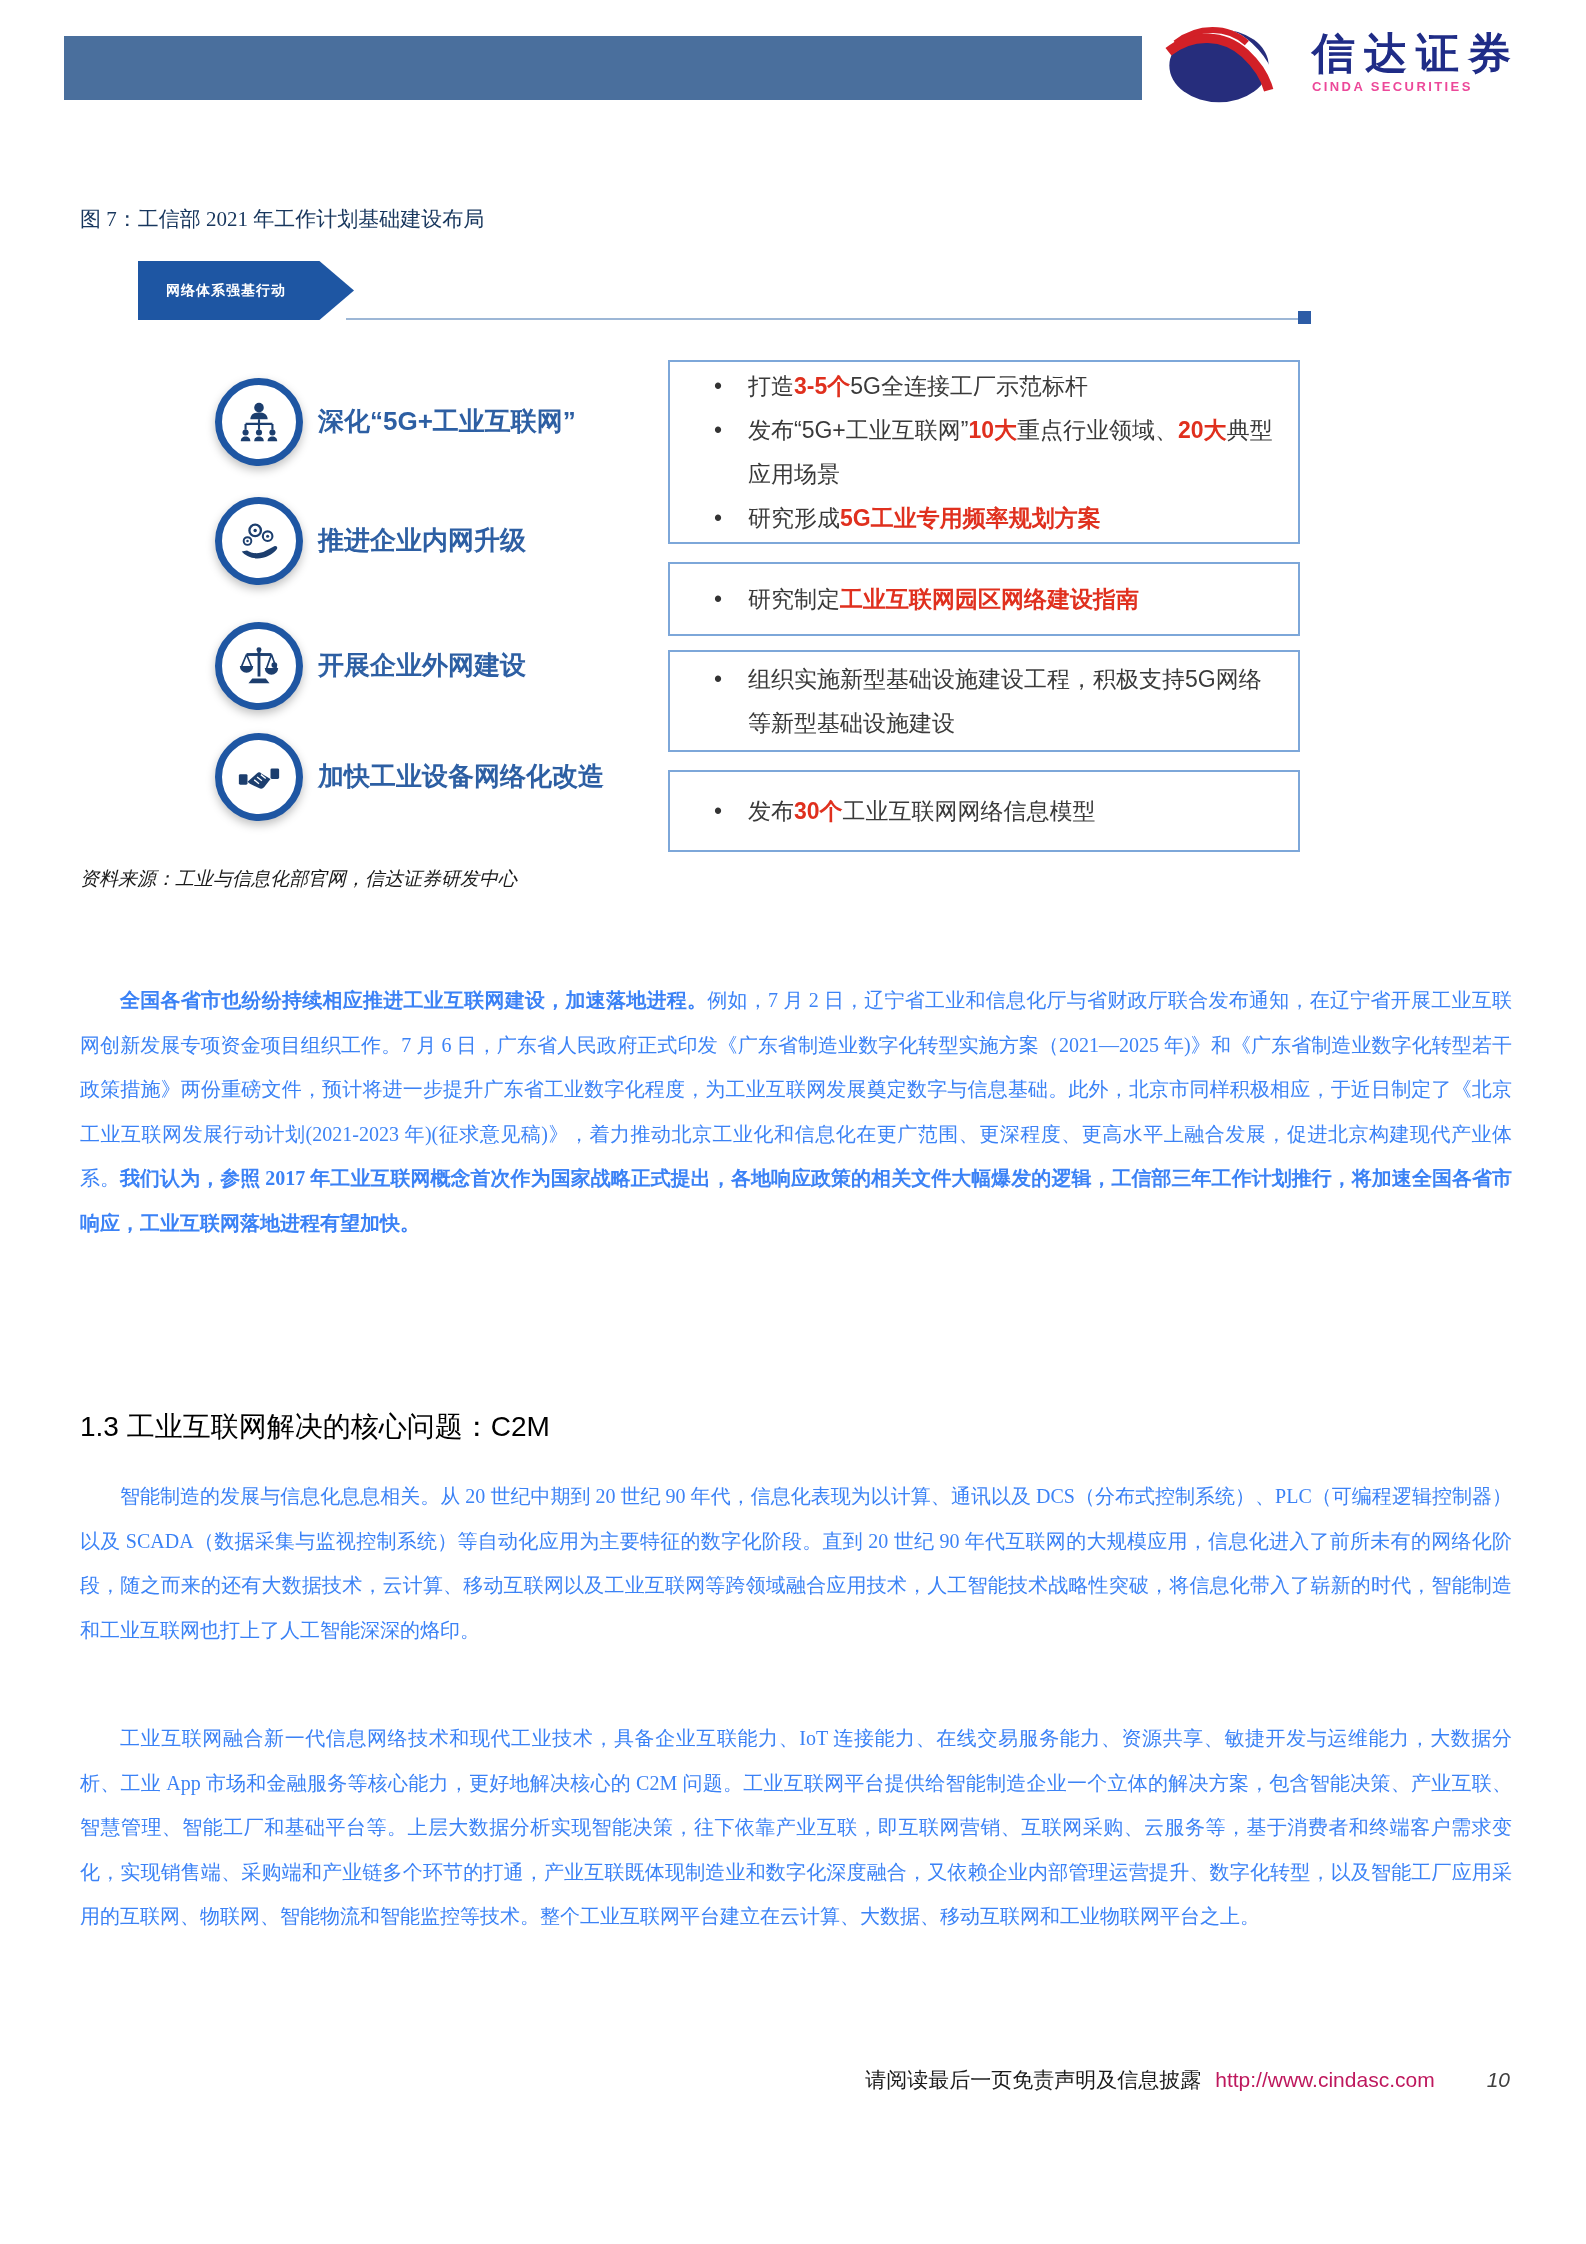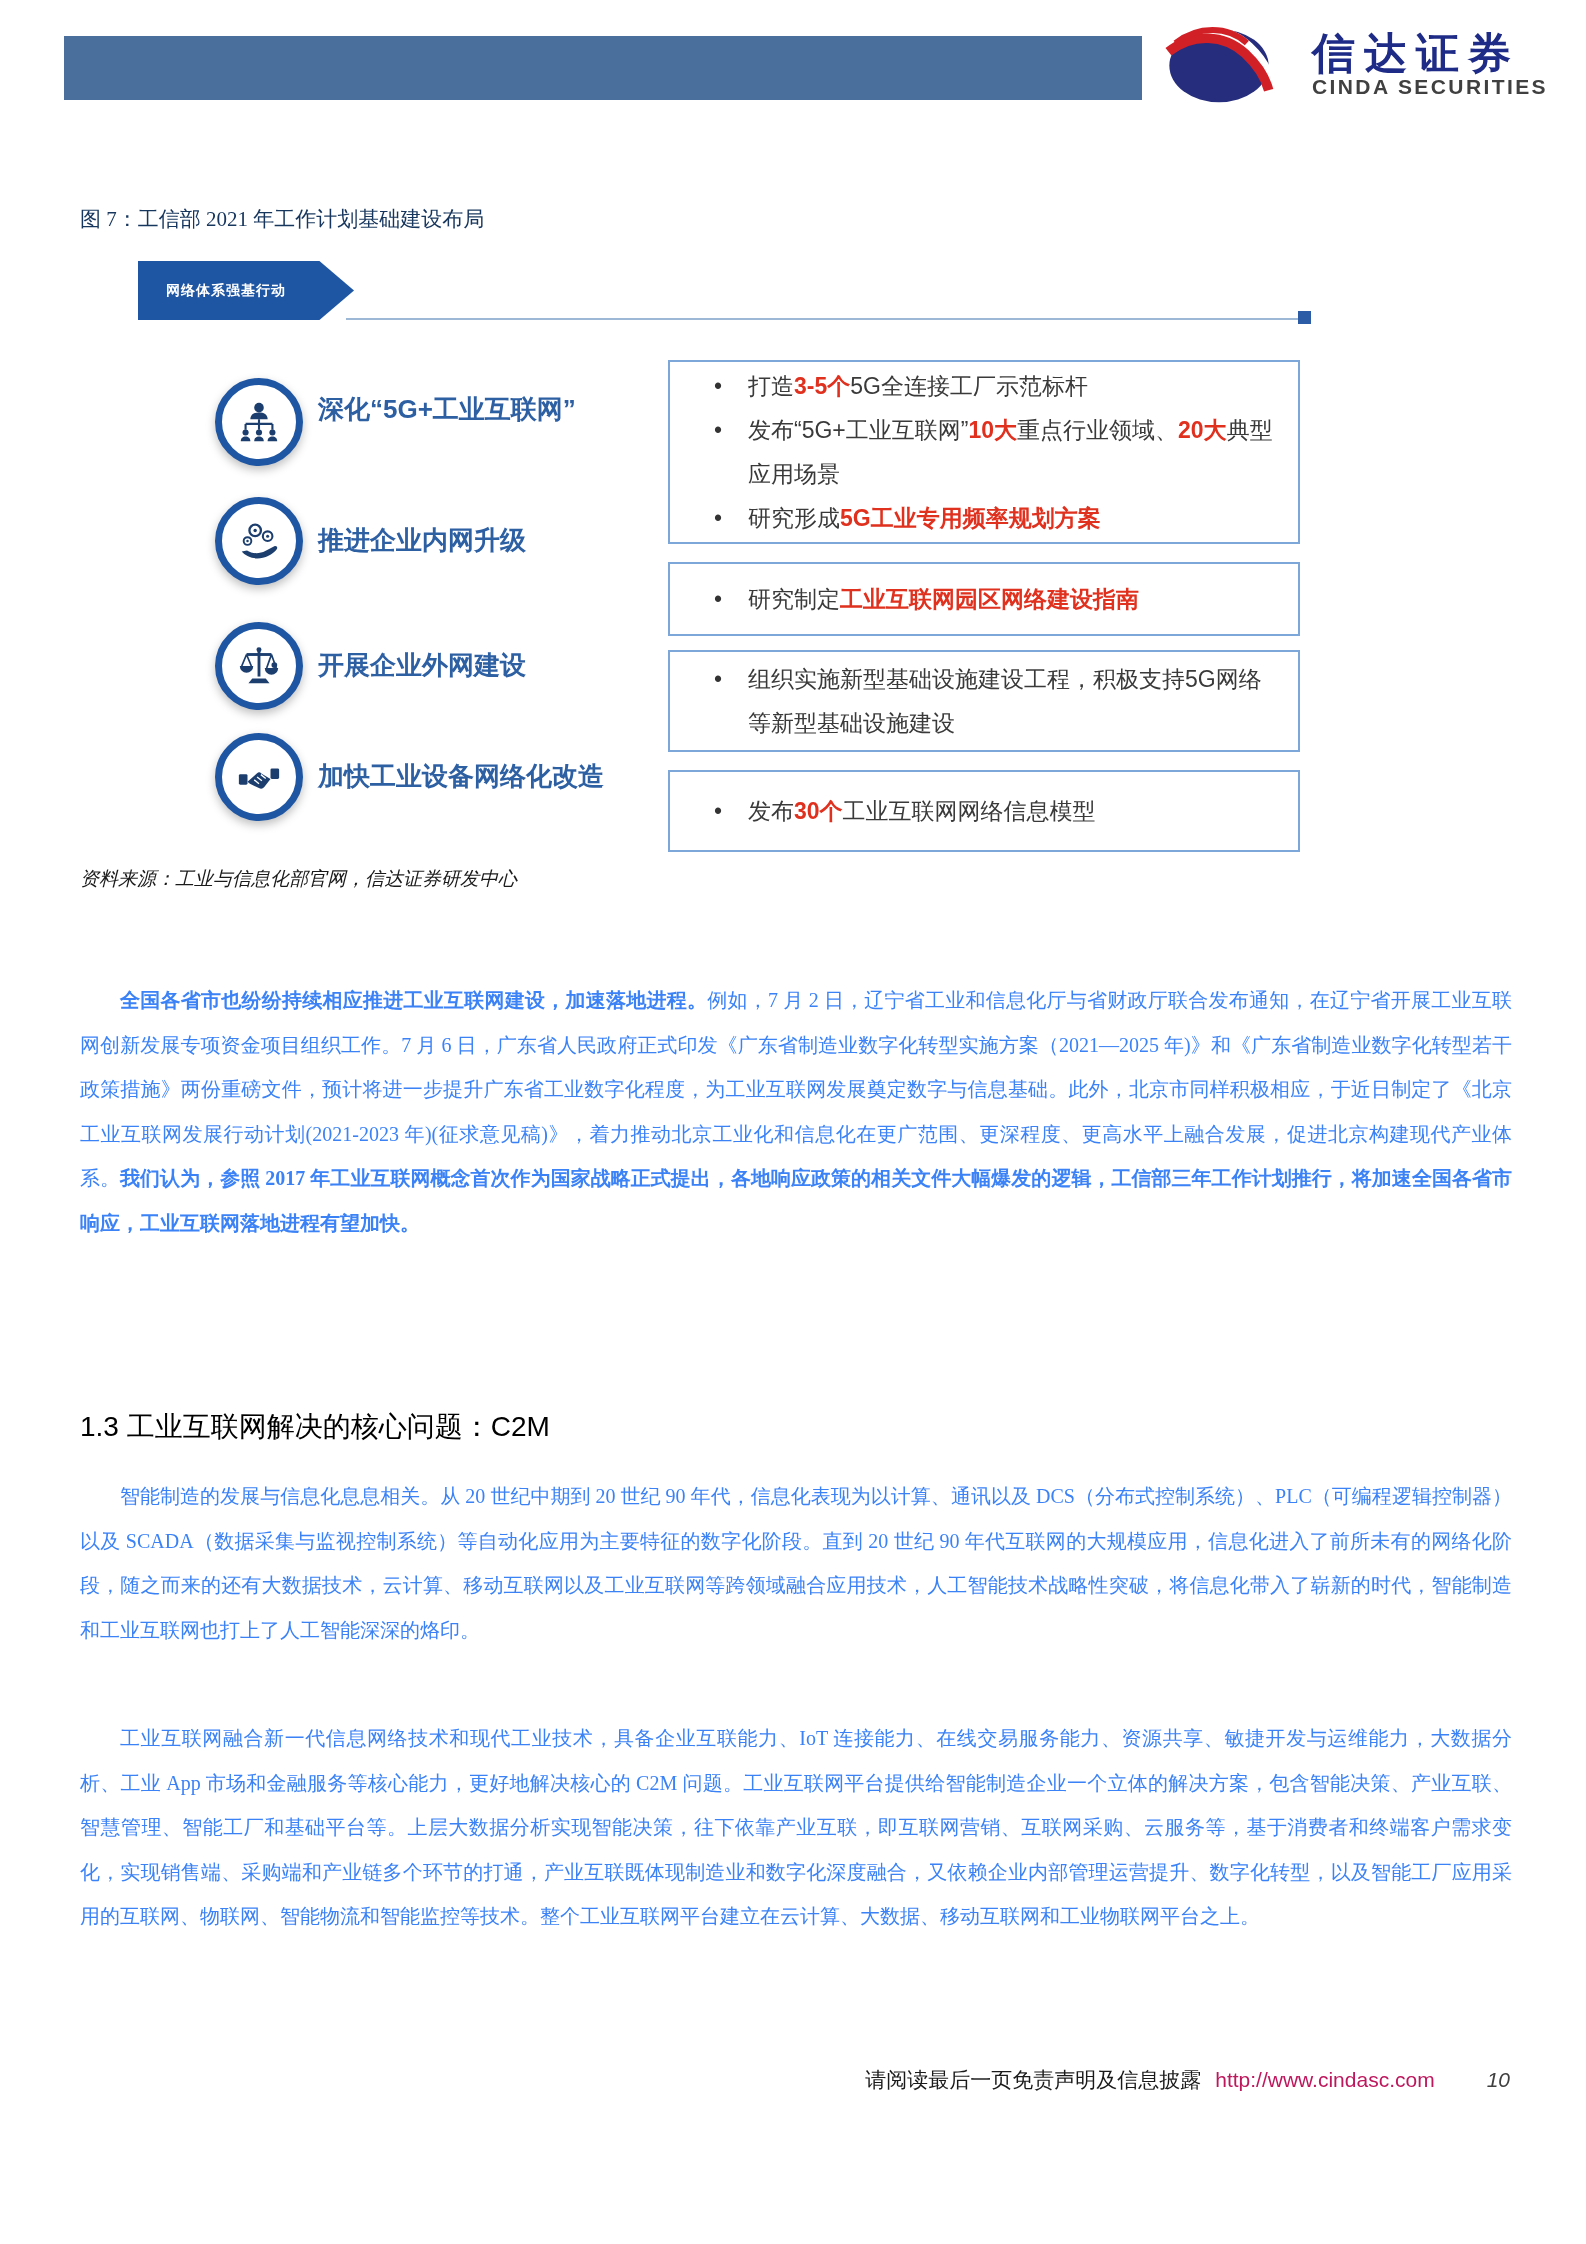--- a/index.html
+++ b/index.html
@@ -6,22 +6,22 @@
   #page{position:relative;width:1586px;height:2244px;background:#ffffff;margin:0 auto;overflow:hidden;
         font-family:"Liberation Serif","DejaVu Serif",serif;}
 
   
   .header-bar{position:absolute;left:64px;top:36px;width:1078px;height:64px;background:#4a6f9d;}
   .logo{position:absolute;left:1158px;top:20px;width:372px;height:88px;display:flex;align-items:center;}
   .logo-mark{width:122px;height:88px;flex:0 0 auto;}
   .logo-text{margin-left:32px;display:flex;flex-direction:column;justify-content:center;}
   .brand-cn{font-family:"Liberation Sans","DejaVu Sans",sans-serif;font-weight:bold;font-size:43px;
             color:#1f2c87;letter-spacing:9px;line-height:46px;white-space:nowrap;}
-  .brand-en{font-family:"Liberation Sans","DejaVu Sans",sans-serif;font-weight:bold;font-size:21px;
-            color:#404040;letter-spacing:2.4px;line-height:22px;white-space:nowrap;}
+  .brand-en{font-family:"Liberation Sans","DejaVu Sans",sans-serif;font-weight:bold;font-size:13px;
+            color:#ec4899;letter-spacing:2.4px;line-height:22px;white-space:nowrap;}
 
   
   .fig-caption{position:absolute;left:80px;top:205px;font-size:21px;font-weight:normal;color:#17365d;
                font-family:"Liberation Serif","DejaVu Serif",serif;}
 
   
   .banner{position:absolute;left:138px;top:261px;width:216px;height:59px;background:#1e56a3;
           clip-path:polygon(0 0,84% 0,100% 50%,84% 100%,0 100%);
           display:flex;align-items:center;justify-content:flex-start;padding-left:28px;box-sizing:border-box;}
   .banner span{color:#ffffff;font-weight:bold;font-size:14px;letter-spacing:1px;
@@ -127,21 +127,21 @@
   </div>
   <div class="fig-item-icon" style="left:215px;top:733px;">
     <svg class="icon-svg" viewBox="0 0 48 48">
       <rect x="3" y="21" width="9" height="11" rx="1.5" fill="#1c3e6e"></rect>
       <rect x="36" y="15" width="9" height="11" rx="1.5" fill="#1c3e6e"></rect>
       <path d="M12 29 L22 20 a3.2 3.2 0 0 1 4.4 0.3 L36 26 L29.5 34.5 a4.5 4.5 0 0 1-5.6 1 L14.5 31 Z" fill="#1c3e6e"></path>
       <path d="M22 24 l5 4 M19 27 l5 4 M26 21.5 l5 4" stroke="#ffffff" stroke-width="1.4" fill="none"></path>
     </svg>
   </div>
 
-  <div class="fig-item-label" style="top:392px;">深化“5G+工业互联网”</div>
+  <div class="fig-item-label" style="top:404px;">深化“5G+工业互联网”</div>
   <div class="fig-item-label" style="top:523px;">推进企业内网升级</div>
   <div class="fig-item-label" style="top:648px;">开展企业外网建设</div>
   <div class="fig-item-label" style="top:759px;">加快工业设备网络化改造</div>
 
   <div class="action-box" style="top:360px;height:184px;">
     <ul>
       <li><span class="bullet-dot">•</span><span>打造</span><span class="red">3-5个</span><span>5G全连接工厂示范标杆</span></li>
       <li><span class="bullet-dot">•</span><span>发布“5G+工业互联网”</span><span class="red">10大</span><span>重点行业领域、</span><span class="red">20大</span><span>典型应用场景</span></li>
       <li><span class="bullet-dot">•</span><span>研究形成</span><span class="red">5G工业专用频率规划方案</span></li>
     </ul>

